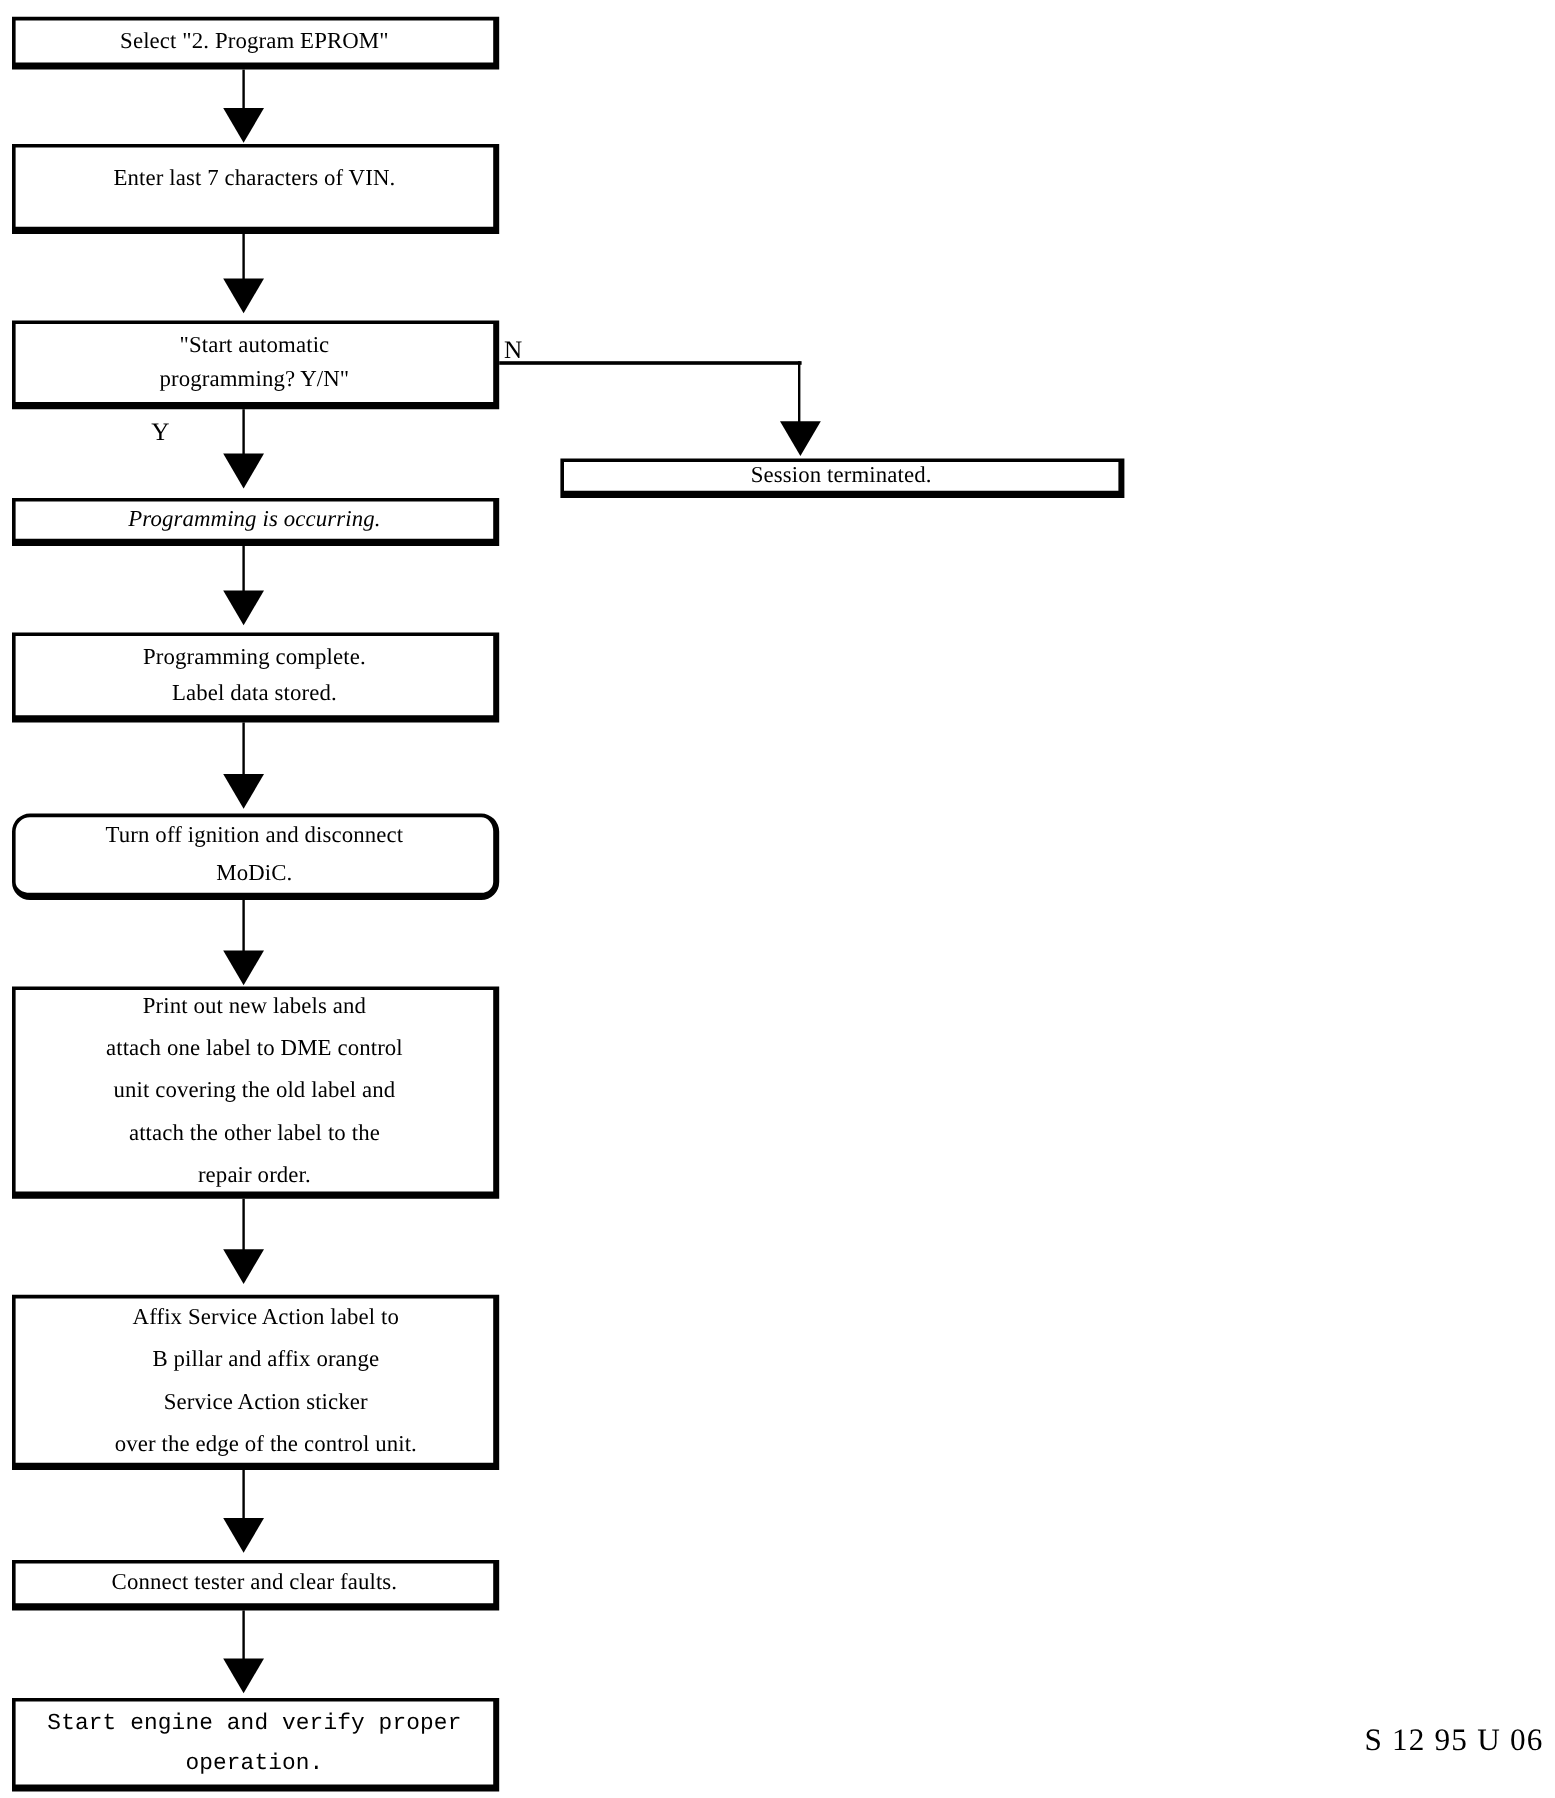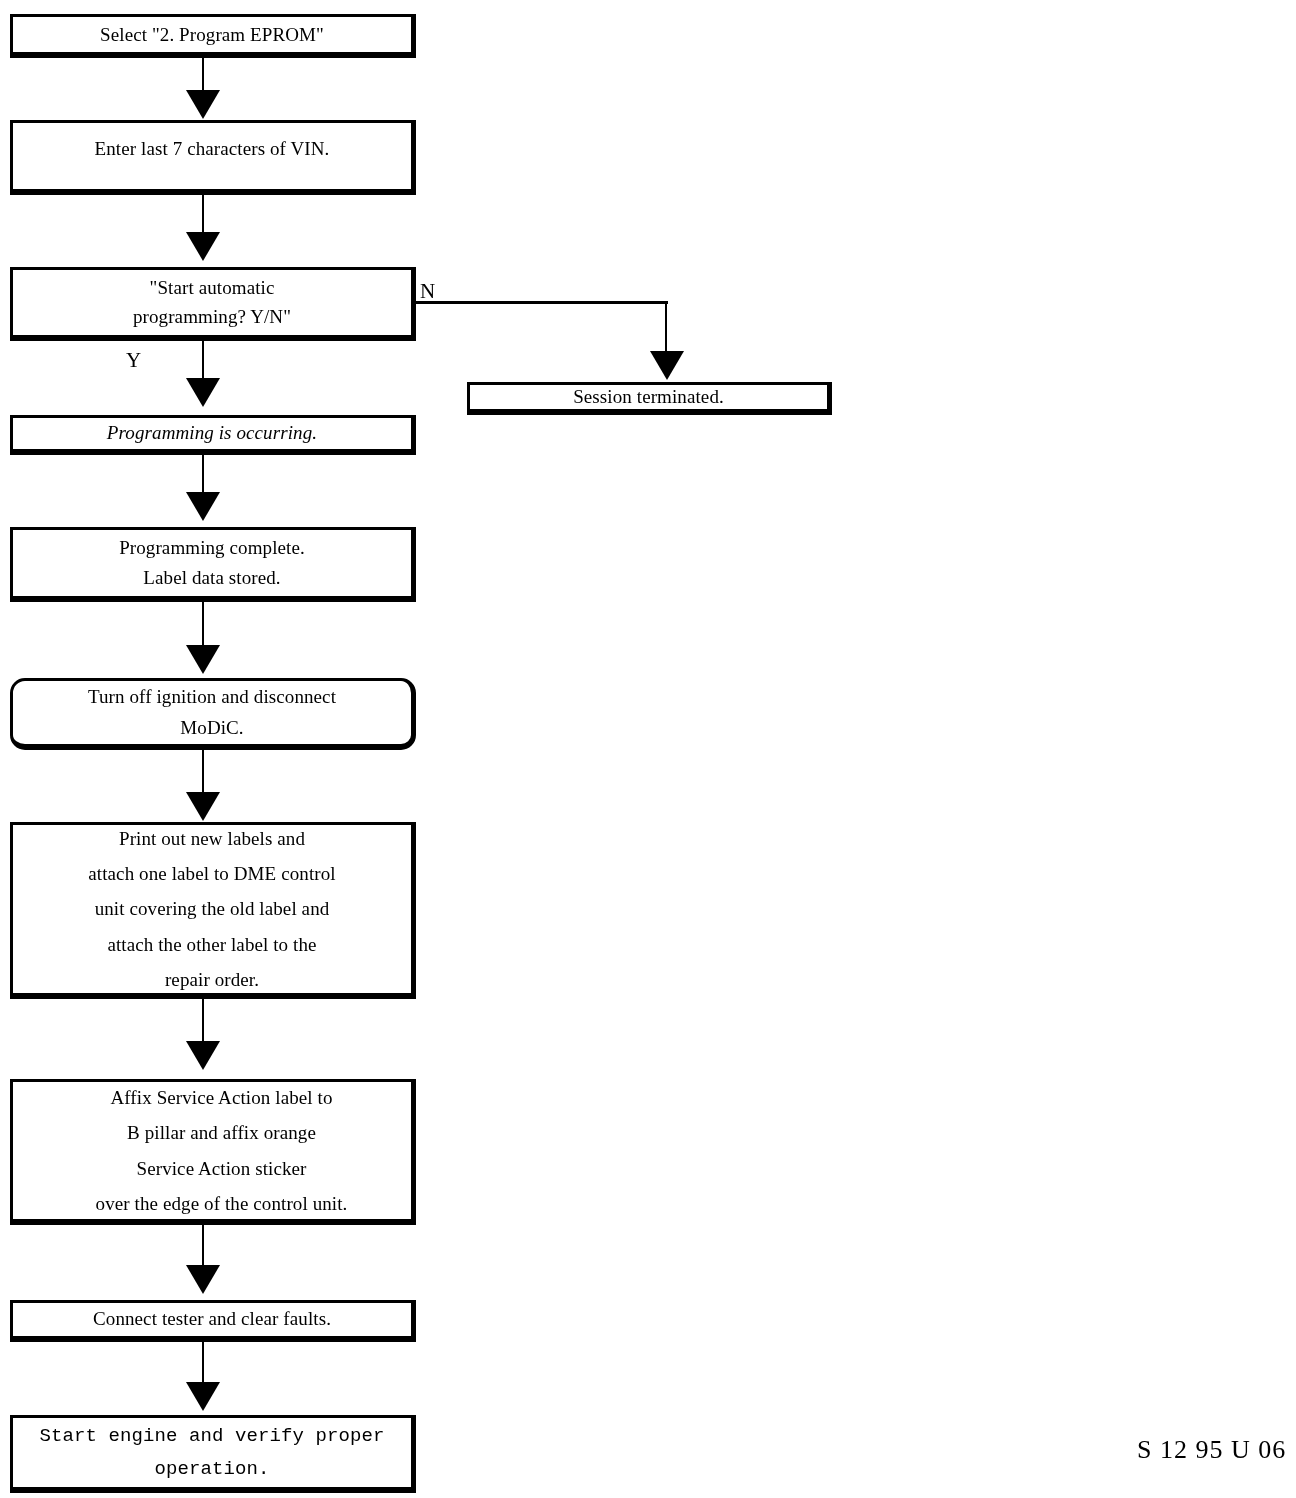--- a/index.html
+++ b/index.html
@@ -116,21 +116,21 @@
   <div class="node tight" style="left:10px; top:267px; width:406px; height:74px;">
     <span class="line" style="line-height:1.5;">"Start automatic</span>
     <span class="line" style="line-height:1.5;">programming? Y/N"</span>
   </div>
 
   <div class="branch-label" style="left:420px; top:281px;">N</div>
   <div class="hline" style="left:416px; top:301px; width:252px;"></div>
   <div class="vline" style="left:665px; top:301px; height:54px;"></div>
   <div class="arrow" style="left:650px; top:351px;"></div>
 
-  <div class="node" style="left:467px; top:382px; width:365px; height:33px;">
+  <div class="node" style="left:467px; top:382px; width:470px; height:33px;">
     <span class="line" style="line-height:1.1;">Session terminated.</span>
   </div>
 
   <div class="branch-label" style="left:126px; top:350px;">Y</div>
   <div class="vline" style="left:202px; top:341px; height:44px;"></div>
   <div class="arrow" style="left:186px; top:378px;"></div>
 
   <div class="node" style="left:10px; top:415px; width:406px; height:40px;">
     <span class="line" style="line-height:1.1;font-style:italic;">Programming is occurring.</span>
   </div>

